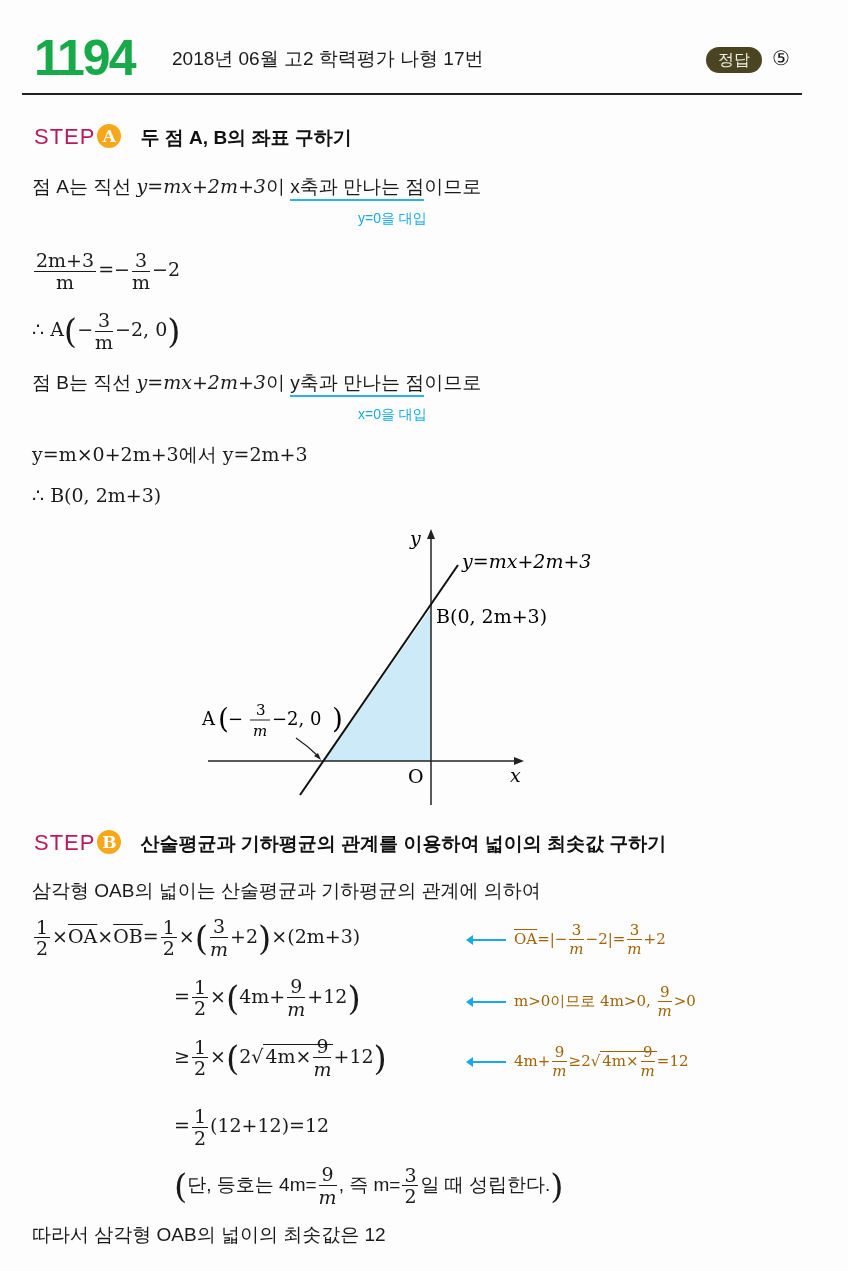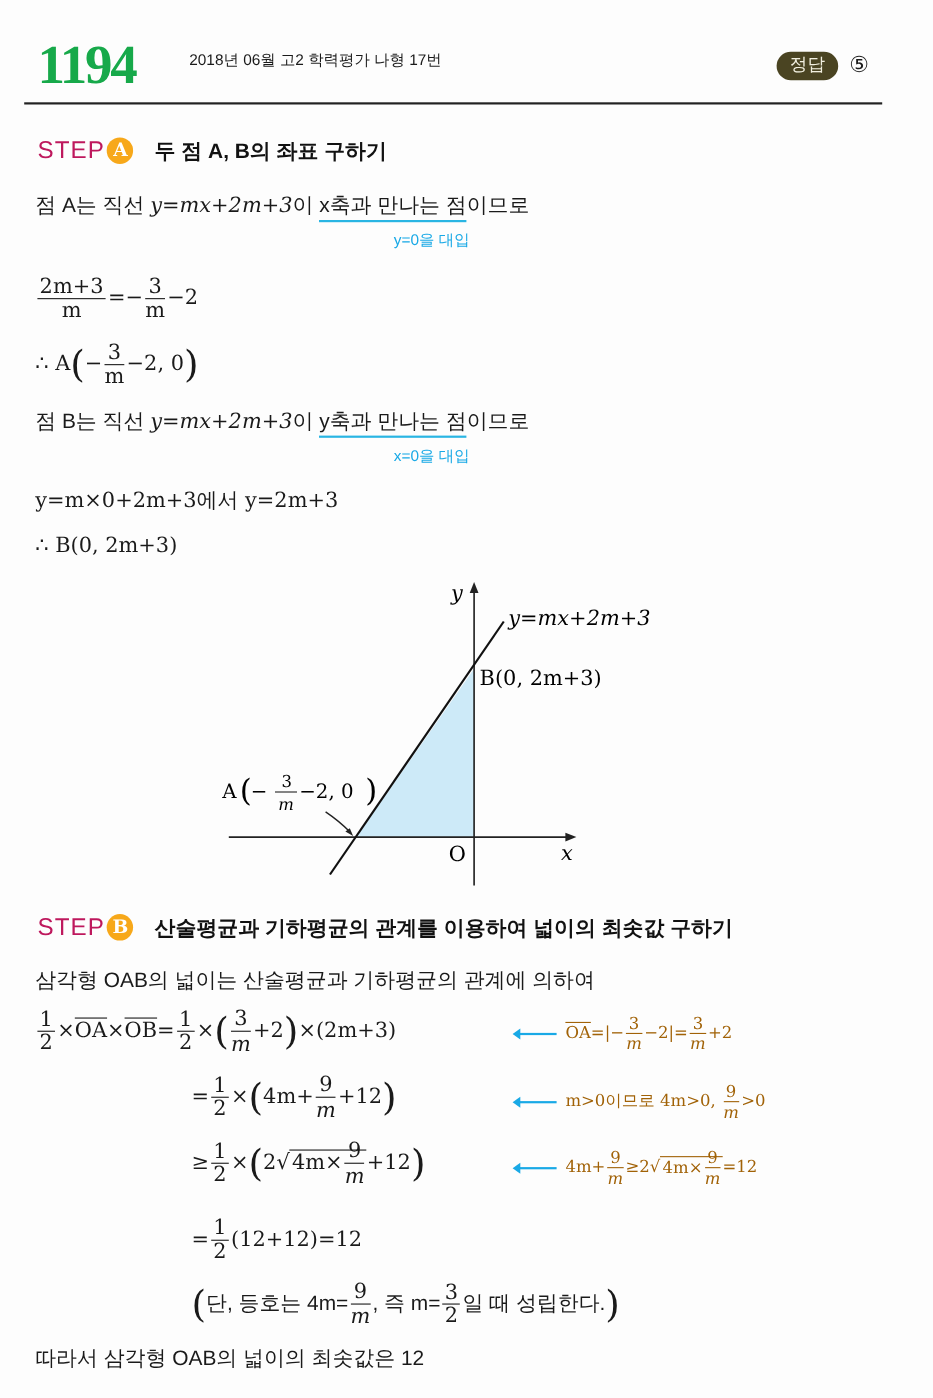--- a/index.html
+++ b/index.html
@@ -1,21 +1,21 @@
 <!DOCTYPE html>
 <html><head>
 <meta charset="utf-8">
 <style>
   html, body { margin:0; padding:0; background:#fdfdfd; }
   body { width:848px; height:1271px; position:relative; overflow:hidden;
          font-family:"DejaVu Serif", serif; color:#1a1a1a; }
   .abs { position:absolute; }
-  .num { font-family:Liberation Serif, serif; font-weight:bold; color:#17a94a;
+  .num { font-family:Liberation Sans, sans-serif; font-weight:bold; color:#17a94a;
          font-size:50px; letter-spacing:-2px; left:34px; top:28px; line-height:60px; }
-  .src { font-family:"Liberation Sans", sans-serif; font-size:14px; left:172px; top:46px; }
+  .src { font-family:"Liberation Sans", sans-serif; font-size:19px; left:172px; top:46px; }
   .badge { left:706px; top:47px; width:56px; height:26px; border-radius:13px;
            background:#4a4422; color:#f2f0e0; font-family:"Liberation Sans",sans-serif;
            font-size:16px; text-align:center; line-height:26px; }
   .ans { left:772px; top:46px; font-family:"Liberation Sans",sans-serif; font-size:20px; }
   .rule { left:22px; top:93px; width:780px; height:2px; background:#222; }
   .step { font-family:"Liberation Sans",sans-serif; color:#be185d; font-size:22px;
           letter-spacing:1px; }
   .step-circle { display:inline-block; width:24px; height:24px; border-radius:12px;
           background:#f7a81a; color:#fff; font-size:17px; font-weight:bold; text-align:center;
           line-height:24px; vertical-align:2px; margin-left:2px; }

